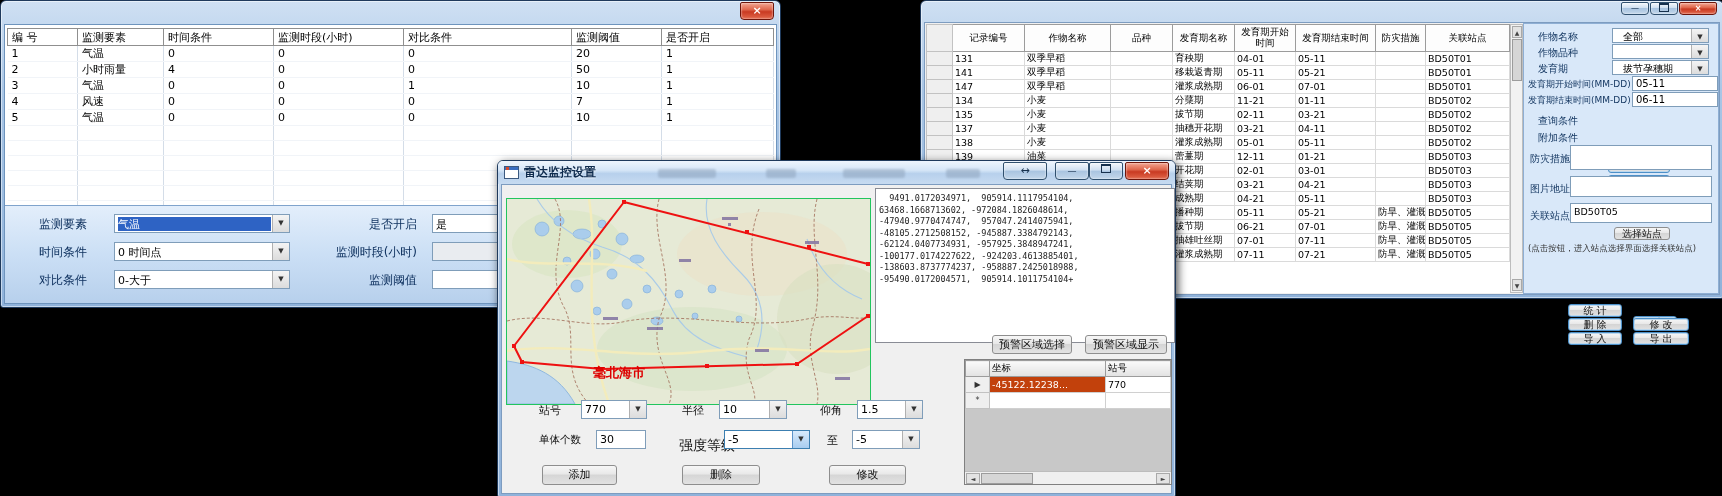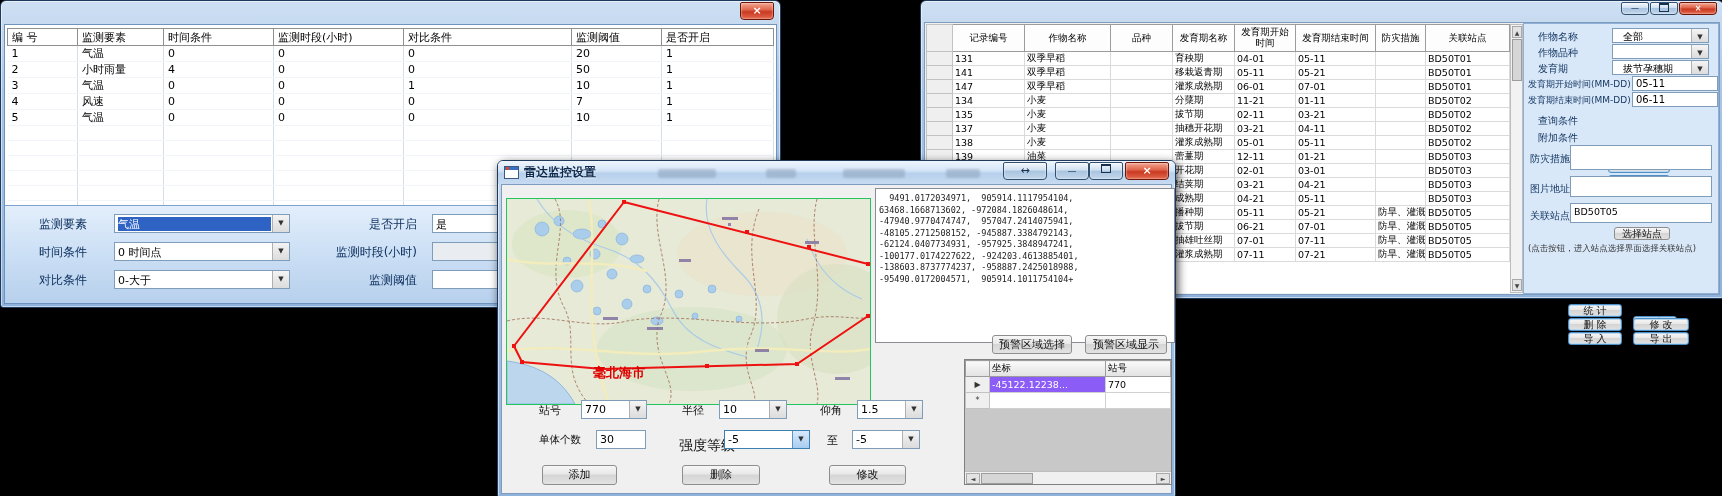--- a/index.html
+++ b/index.html
@@ -58,21 +58,21 @@
             line-height:1.15;height:24px;overflow:hidden;}
   .gridR td{border:1px solid #dadada;height:13px;padding:0 2px;overflow:hidden;white-space:nowrap;background:#fff;}
   .gridR td.sel,.gridR th.sel{background:#efefef;border-color:#c2c2c2;}
   
   .coords{position:absolute;background:#fff;border:1px solid #898c95;font-family:"DejaVu Sans Mono","Liberation Mono",monospace;
           font-size:8.5px;line-height:11.5px;padding:4px 3px;white-space:pre-wrap;word-break:break-all;color:#222;overflow:hidden;}
   .dg2{width:100%;border-collapse:collapse;table-layout:fixed;font-size:9.5px;}
   .dg2 th{background:linear-gradient(#fafafa,#e2e2e2);border:1px solid #9c9c9c;font-weight:normal;height:15px;padding:0 2px;text-align:left;}
   .dg2 td{border:1px solid #d0d0d0;height:15px;padding:0 2px;background:#fff;overflow:hidden;white-space:nowrap;}
   .dg2 td.rs{background:#efefef;border-color:#c2c2c2;text-align:center;font-size:8px;color:#333;}
-  .dg2 td.selected{background:#8b5cf6;color:#fff;}
+  .dg2 td.selected{background:#c2410c;color:#fff;}
   .scrollH{position:absolute;height:13px;background:#f0f0f0;border-top:1px solid #bdbdbd;box-sizing:border-box;}
   .scrollH .arr{position:absolute;top:1px;width:14px;height:11px;background:#e3e3e3;border:1px solid #a9a9a9;
                 font-size:6px;line-height:10px;text-align:center;color:#444;box-sizing:border-box;}
   .scrollH .thumb{position:absolute;top:1px;left:16px;width:52px;height:11px;background:#d6d6d6;border:1px solid #9c9c9c;box-sizing:border-box;}
   .scrollV{position:absolute;width:13px;background:#f2f2f2;border:1px solid #bdbdbd;box-sizing:border-box;}
   .scrollV .arr{position:absolute;left:1px;width:10px;height:12px;background:#e3e3e3;border:1px solid #a9a9a9;
                 font-size:6px;line-height:11px;text-align:center;color:#444;box-sizing:border-box;}
   .scrollV .thumb{position:absolute;left:1px;top:14px;width:10px;height:42px;background:#d6d6d6;border:1px solid #9c9c9c;box-sizing:border-box;}
   .redact{position:absolute;top:8px;height:9px;background:#8fa4bd;opacity:.55;border-radius:2px;filter:blur(1.2px);}
   .rpanel{position:absolute;background:#d9e8f9;border:1px solid #8fafd4;box-sizing:border-box;}

